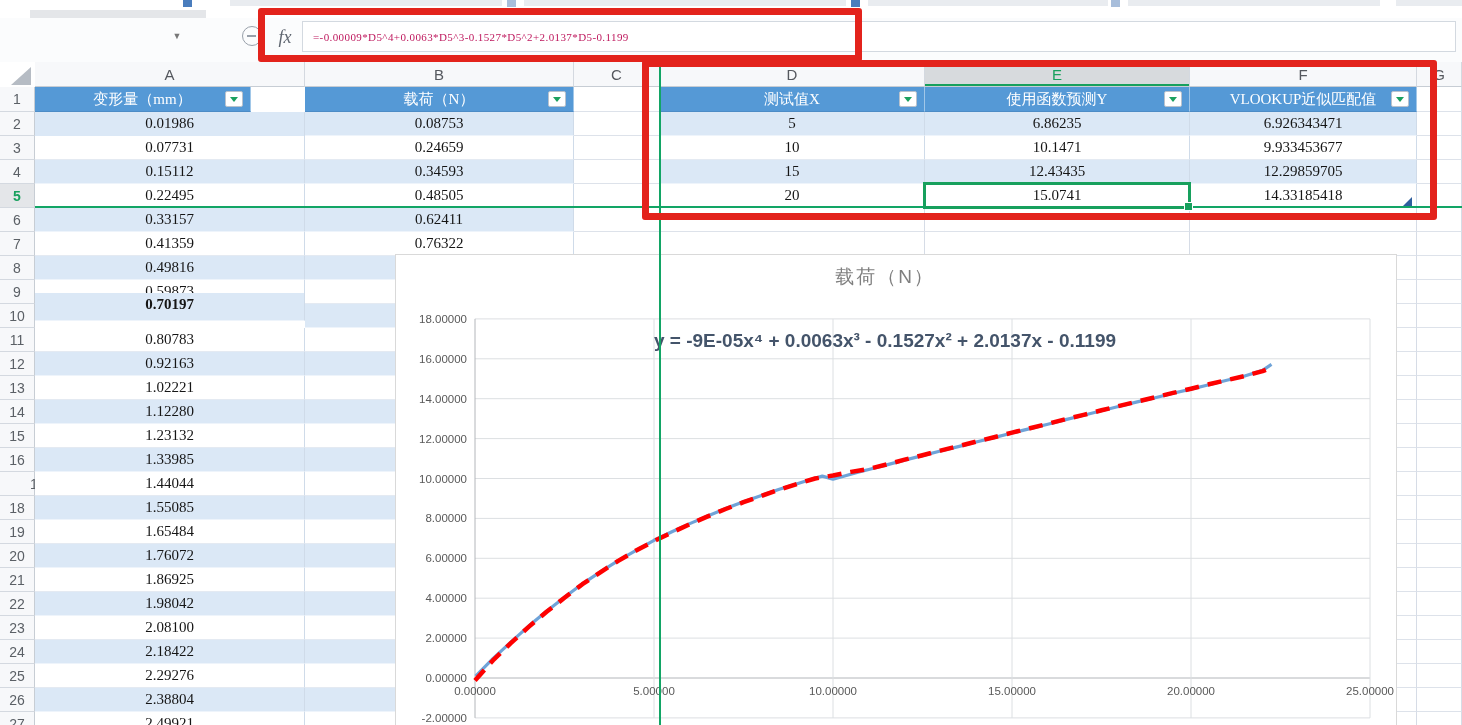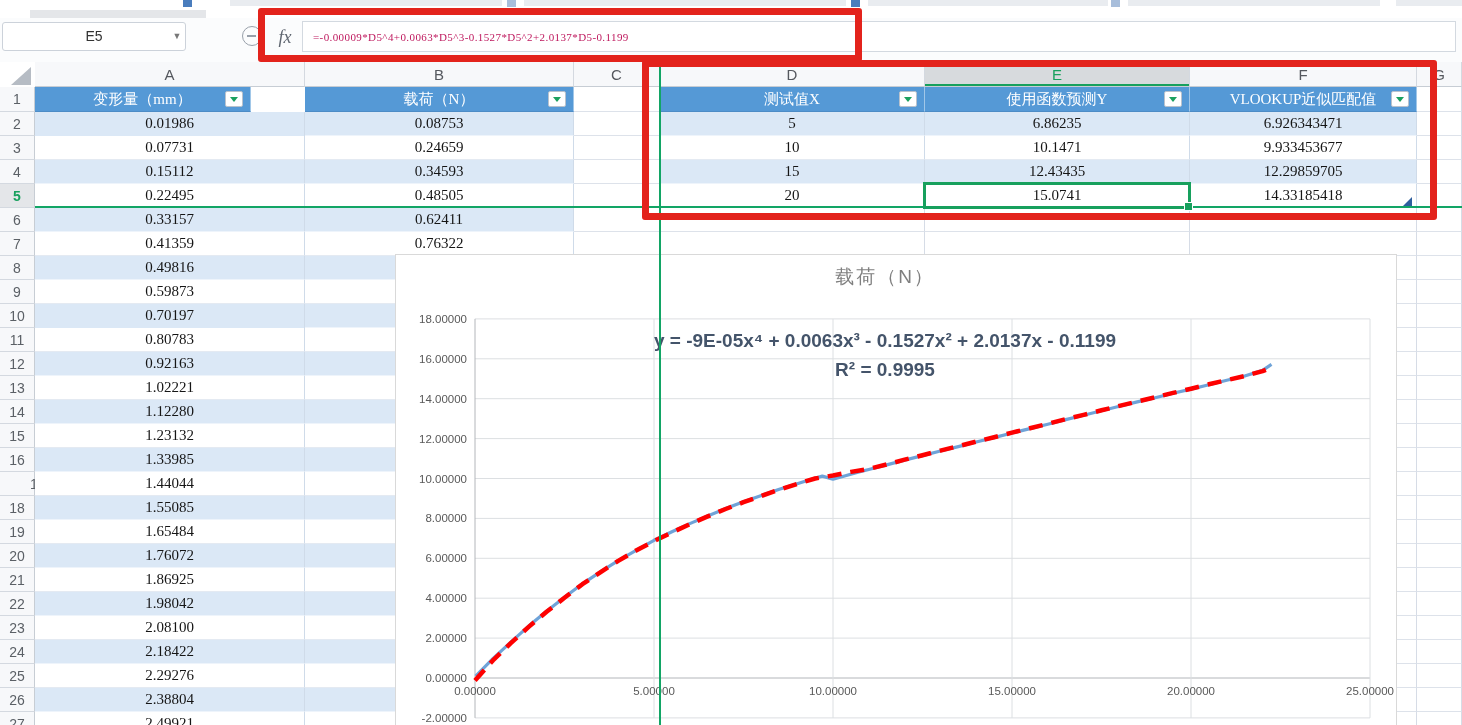--- a/index.html
+++ b/index.html
@@ -50,21 +50,20 @@
   .redbox{border:7px solid #e3231c;border-radius:3px;background:transparent;}
   #redbox-formula{left:258px;top:8px;width:604px;height:54px;}
   #redbox-table{left:642px;top:60px;width:795px;height:160px;}
   svg text{font-family:"Liberation Sans","DejaVu Sans",sans-serif;}
 </style>
 </head>
 <body>
 
 <div id="app">
   <div class="abs" id="formula-row"></div>
-  <div class="abs" id="name-box">E5</div>
   <div class="abs" id="name-box-arrow">▼</div>
   <div class="abs" id="collapse-icon"></div>
   <div class="abs" id="fx-icon">fx</div>
   <div class="abs" id="formula-field"></div>
   <div class="abs" id="formula-text">=-0.00009*D5^4+0.0063*D5^3-0.1527*D5^2+2.0137*D5-0.1199</div>
 
   <div class="abs" id="select-all"></div>
 
   <div id="grid">
       <div class="colhdr" style="position: absolute; box-sizing: border-box; left: 35px; width: 270px;">A</div>
@@ -112,21 +111,21 @@
       <div class="cell wrow" style="position: absolute; box-sizing: border-box; left: 35px; top: 184px; width: 270px; height: 24px; line-height: 23px;">0.22495</div>
       <div class="cell wrow" style="position: absolute; box-sizing: border-box; left: 305px; top: 184px; width: 269px; height: 24px; line-height: 23px;">0.48505</div>
       <div class="cell band" style="position: absolute; box-sizing: border-box; left: 35px; top: 208px; width: 270px; height: 24px; line-height: 23px;">0.33157</div>
       <div class="cell band" style="position: absolute; box-sizing: border-box; left: 305px; top: 208px; width: 269px; height: 24px; line-height: 23px;">0.62411</div>
       <div class="cell wrow" style="position: absolute; box-sizing: border-box; left: 35px; top: 232px; width: 270px; height: 24px; line-height: 23px;">0.41359</div>
       <div class="cell wrow" style="position: absolute; box-sizing: border-box; left: 305px; top: 232px; width: 269px; height: 24px; line-height: 23px;">0.76322</div>
       <div class="cell band" style="position: absolute; box-sizing: border-box; left: 35px; top: 256px; width: 270px; height: 24px; line-height: 23px;">0.49816</div>
       <div class="cell band" style="position: absolute; box-sizing: border-box; left: 305px; top: 256px; width: 269px; height: 24px; line-height: 23px;"></div>
       <div class="cell wrow" style="position: absolute; box-sizing: border-box; left: 35px; top: 280px; width: 270px; height: 24px; line-height: 23px;">0.59873</div>
       <div class="cell wrow" style="position: absolute; box-sizing: border-box; left: 305px; top: 280px; width: 269px; height: 24px; line-height: 23px;"></div>
-      <div class="cell band" style="position: absolute; box-sizing: border-box; left: 35px; top: 304px; width: 270px; height: 28px; line-height: 23px;">0.70197</div>
+      <div class="cell band" style="position: absolute; box-sizing: border-box; left: 35px; top: 293px; width: 270px; height: 28px; line-height: 23px; font-weight: bold;">0.70197</div>
       <div class="cell band" style="position: absolute; box-sizing: border-box; left: 305px; top: 304px; width: 269px; height: 24px; line-height: 23px;"></div>
       <div class="cell wrow" style="position: absolute; box-sizing: border-box; left: 35px; top: 328px; width: 270px; height: 24px; line-height: 23px;">0.80783</div>
       <div class="cell wrow" style="position: absolute; box-sizing: border-box; left: 305px; top: 328px; width: 269px; height: 24px; line-height: 23px;"></div>
       <div class="cell band" style="position: absolute; box-sizing: border-box; left: 35px; top: 352px; width: 270px; height: 24px; line-height: 23px;">0.92163</div>
       <div class="cell band" style="position: absolute; box-sizing: border-box; left: 305px; top: 352px; width: 269px; height: 24px; line-height: 23px;"></div>
       <div class="cell wrow" style="position: absolute; box-sizing: border-box; left: 35px; top: 376px; width: 270px; height: 24px; line-height: 23px;">1.02221</div>
       <div class="cell wrow" style="position: absolute; box-sizing: border-box; left: 305px; top: 376px; width: 269px; height: 24px; line-height: 23px;"></div>
       <div class="cell band" style="position: absolute; box-sizing: border-box; left: 35px; top: 400px; width: 270px; height: 24px; line-height: 23px;">1.12280</div>
       <div class="cell band" style="position: absolute; box-sizing: border-box; left: 305px; top: 400px; width: 269px; height: 24px; line-height: 23px;"></div>
       <div class="cell wrow" style="position: absolute; box-sizing: border-box; left: 35px; top: 424px; width: 270px; height: 24px; line-height: 23px;">1.23132</div>
@@ -328,21 +327,20 @@
         <text x="795" y="440" text-anchor="middle" font-size="11.5" fill="#595959">20.00000</text>
         <line x1="973.9999999999999" y1="63.900000000000034" x2="973.9999999999999" y2="462.9" stroke="#dcdfe2" stroke-width="1"></line>
         <text x="973.9999999999999" y="440" text-anchor="middle" font-size="11.5" fill="#595959">25.00000</text>
         <polyline points="79.7,421.2 96.9,403.6 114.8,387.1 132.7,371.1 150.6,356.2 168.5,342.2 186.4,328.8 204.3,316.9 222.2,305.7 240.1,295.3 258.0,285.3 275.9,276.8 293.8,268.6 311.7,261.0 329.6,253.6 347.5,246.8 365.4,240.5 383.3,234.3 401.2,228.7 415.5,224.3 426.3,221.1 437.0,224.1 449.5,220.7 462.1,217.1 472.8,214.5 490.7,209.9 508.6,205.1 526.5,200.6 544.4,196.0 562.3,191.6 580.2,187.0 598.1,182.6 616.0,178.0 633.9,173.6 651.8,169.2 669.7,164.6 687.6,160.3 705.5,155.7 723.4,151.3 741.3,146.9 759.2,142.7 777.1,138.3 795.0,134.1 812.9,129.7 830.8,125.3 848.7,121.0 866.6,115.4 875.5,109.4" fill="none" stroke="#6fa3d8" stroke-width="3.2" stroke-linejoin="round"></polyline>
         <polyline points="79.0,425.4 96.9,405.4 114.8,388.1 132.7,371.9 150.6,356.8 168.5,342.8 186.4,329.2 204.3,317.3 222.2,305.9 240.1,295.5 258.0,286.1 275.9,277.4 293.8,269.2 311.7,261.4 329.6,254.0 347.5,247.2 365.4,240.9 383.3,234.7 401.2,228.9 419.1,223.5 437.0,220.5 454.9,216.9 472.8,213.9 490.7,209.5 508.6,204.7 526.5,200.2 544.4,195.6 562.3,191.2 580.2,186.6 598.1,182.2 616.0,177.6 633.9,173.2 651.8,168.8 669.7,164.2 687.6,159.9 705.5,155.3 723.4,150.9 741.3,146.5 759.2,142.3 777.1,137.9 795.0,133.7 812.9,129.3 830.8,125.1 848.7,121.0 866.6,116.2 870.2,114.8" fill="none" stroke="#fe0000" stroke-width="4.5" stroke-dasharray="14 9" stroke-linejoin="round"></polyline>
       </svg>
   </div>
   <div class="abs" id="chart-title">载荷（N）</div>
   <div class="abs" id="chart-eq">
     <div>y = -9E-05x⁴ + 0.0063x³ - 0.1527x² + 2.0137x - 0.1199</div>
-    <div>R² = 0.9995</div>
   </div>
 
   <div class="abs" id="pgbrk-v"></div>
   <div class="abs" id="pgbrk-h"></div>
   <div class="abs" id="sel-cell">
     <div id="fill-handle"></div>
   </div>
   <div class="abs" id="table-corner"></div>
 
   <div class="abs redbox" id="redbox-formula"></div>

